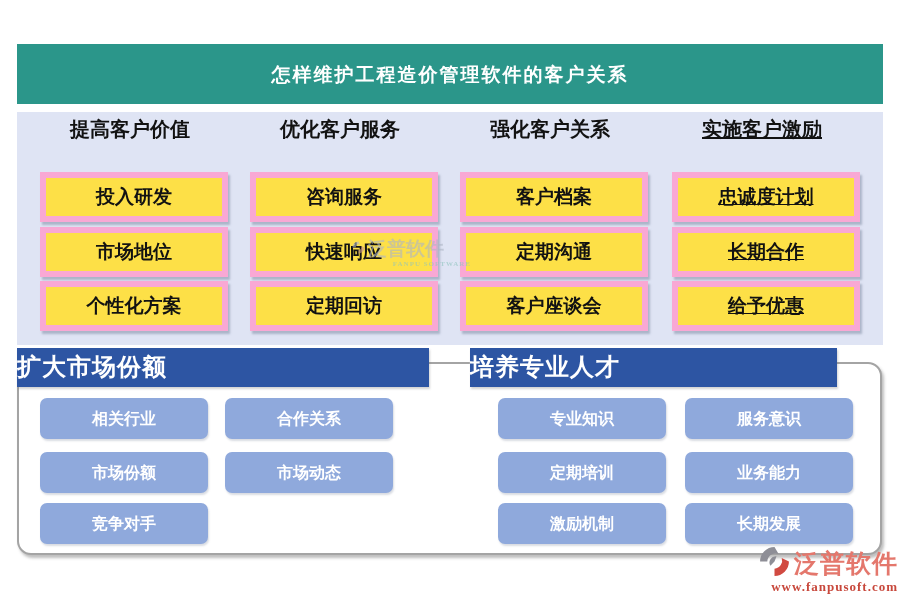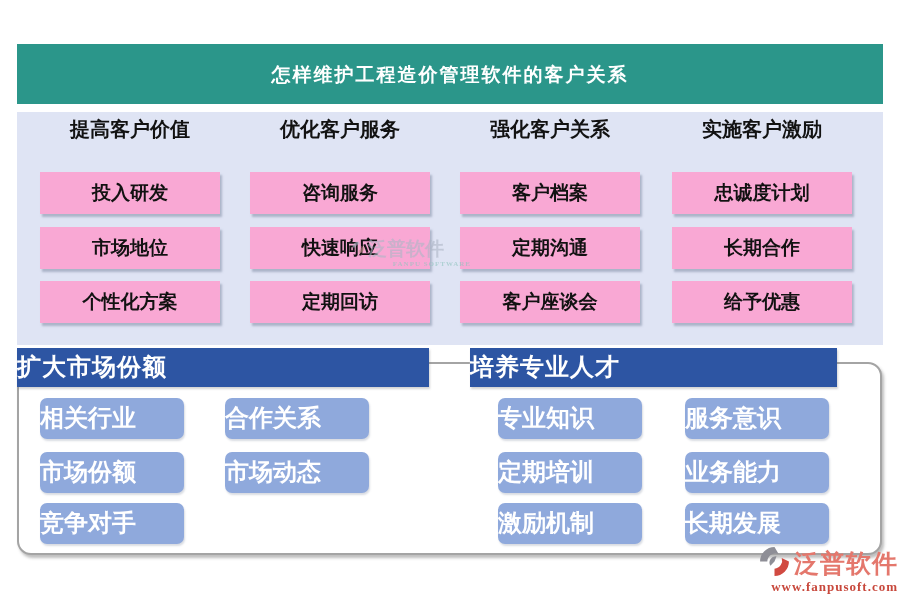--- a/index.html
+++ b/index.html
@@ -9,45 +9,45 @@
   
   .title-bar{position:absolute;left:17px;top:44px;width:866px;height:60px;background:#2B968A;
              color:#ffffff;text-align:center;line-height:62px;font-size:19px;font-weight:bold;
              letter-spacing:2px;z-index:2;}
 
   
   .panel{position:absolute;left:17px;top:112px;width:866px;height:233px;background:#DFE4F4;z-index:1;}
 
   .col-header{position:absolute;width:180px;top:116px;text-align:center;font-size:20px;
               font-weight:bold;color:#121212;z-index:2;}
-  .node{position:absolute;width:176px;height:38px;background:#f9a8d4;border:2px solid #f9a8d4;
+  .node{position:absolute;width:176px;height:38px;background:#fde047;border:6px solid #f9a8d4;
         box-shadow:2px 3px 2px rgba(120,134,158,.5);text-align:center;line-height:38px;
         font-size:19px;font-weight:bold;color:#121212;z-index:2;}
-  .cl0{left:40px;} .cl1{left:250px;} .cl2{left:460px;} .cl3{left:672px;}
+  .cl0{left:40px;} .cl1{left:250px;} .cl2{left:460px;} .cl3{left:672px;text-decoration:underline;}
   .rw0{top:172px;} .rw1{top:227px;} .rw2{top:281px;}
 
   
   .watermark{position:absolute;left:351px;top:236px;z-index:3;opacity:.6;width:120px;}
   .wm-row{display:flex;align-items:center;gap:2px;}
   .wm-text{font-size:19px;font-weight:bold;color:#AEB6C6;white-space:nowrap;}
   .wm-sub{font-size:7px;font-weight:bold;color:#8FC4BE;letter-spacing:1px;text-align:right;
           margin-top:-2px;white-space:nowrap;}
 
   
   .lower-box{position:absolute;left:17px;top:362px;width:861px;height:189px;background:#ffffff;
              border:2px solid #A4A4A4;border-radius:14px;
              box-shadow:2px 3px 3px rgba(110,110,110,.45);z-index:1;}
 
   .group-header{position:absolute;top:348px;height:39px;background:#2D55A3;color:#ffffff;
                 text-align:left;line-height:39px;font-size:24px;font-weight:bold;
                 letter-spacing:1px;z-index:3;box-shadow:1px 2px 2px rgba(110,110,110,.3);}
   .gh0{left:17px;width:412px;} .gh1{left:470px;width:367px;}
 
-  .btn{position:absolute;width:144px;height:41px;background:#8FA9DC;border-radius:7px;
-       color:#ffffff;line-height:41px;font-size:24px;font-weight:bold;
+  .btn{position:absolute;width:168px;height:41px;background:#8FA9DC;border-radius:7px;
+       color:#ffffff;text-align:center;line-height:41px;font-size:16px;font-weight:bold;
        z-index:3;box-shadow:1px 2px 2px rgba(130,140,160,.3);}
   .bl0{left:40px;} .bl1{left:225px;} .bl2{left:498px;} .bl3{left:685px;}
   .br0{top:398px;} .br1{top:452px;} .br2{top:503px;}
 
   
   .logo{position:absolute;left:758px;top:545px;z-index:6;display:flex;flex-direction:column;
         align-items:flex-end;}
   .logo-row{display:flex;align-items:center;gap:3px;}
   .logo-text{font-size:25px;font-weight:bold;color:#E4776C;letter-spacing:1px;white-space:nowrap;}
   .logo-url{font-size:13px;font-weight:bold;color:#C8483C;margin-top:-3px;letter-spacing:1px;

